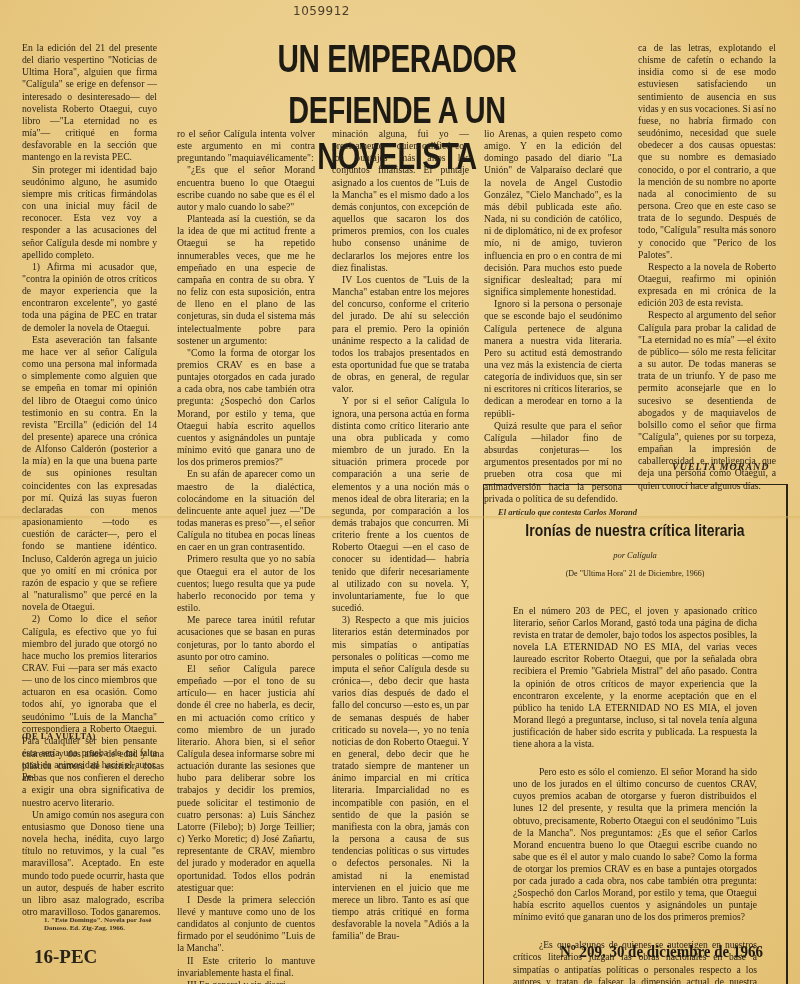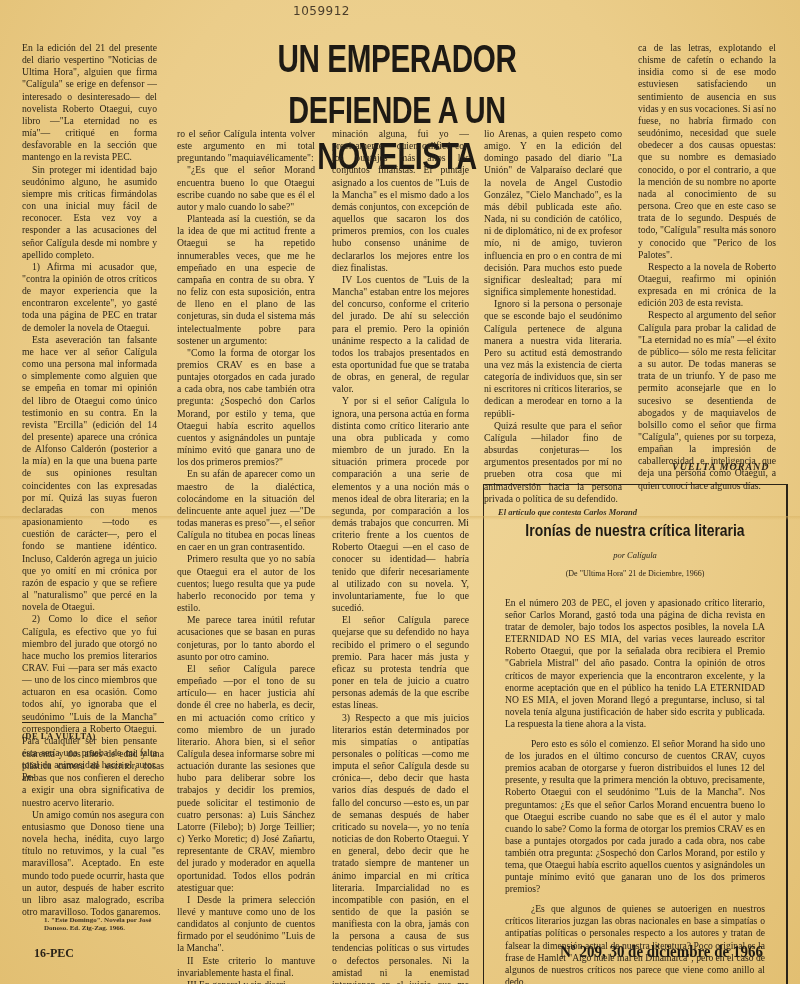--- a/index.html
+++ b/index.html
@@ -38,21 +38,21 @@
   .col5 { left:638px; top:42px; width:138px; }
   .divider { position:absolute; left:22px; width:142px; top:722px; border-top:1.6px solid #2a2318; }
   .vuelta { position:absolute; left:22px; top:731px; font-size:8.5px; font-weight:bold; letter-spacing:0.5px; }
   .col1b { left:22px; top:748px; width:142px; }
   .footnote {
     position:absolute; left:44px; top:916px; width:120px;
     font-size:7px; line-height:8px; font-weight:bold; color:#3a3020;
   }
   .folio {
     position:absolute; left:34px; top:946px;
-    font-weight:bold; font-size:12px; color:#2a2318;
+    font-weight:bold; font-size:19px; color:#2a2318;
     font-family:"Liberation Serif", serif;
   }
   .signature {
     position:absolute; left:672px; top:461px;
     font-style:italic; font-weight:bold; font-size:10px; letter-spacing:1px;
   }
   .boxed {
     position:absolute; left:483px; top:484px; width:305px; height:538px;
     border:1.5px solid #2a2318; border-right-width:2px; box-sizing:border-box;
   }
@@ -70,21 +70,21 @@
     font-size:8.5px; font-style:italic;
   }
   .box-source {
     position:absolute; left:0; right:0; top:84px; text-align:center;
     font-size:8px;
   }
   .box-body {
     position:absolute; left:13px; right:13px; top:104px;
     font-size:9.6px; line-height:12.1px; text-align:justify;
   }
-  .box-body p { margin:8px; text-indent:0; }
+  .box-body p { margin:16px; text-indent:0; }
   .box-body p + p { text-indent:26px; }
   .issue-line {
     position:absolute; left:560px; top:942px;
     font-weight:bold; font-size:17px; color:#1e1a14;
     transform:scaleX(0.88); transform-origin:left top;
   }
   .fold {
     position:absolute; left:0; right:0; top:516px; height:4px;
     background:linear-gradient(#d9b465, rgba(217,180,101,0));
     opacity:.6;
@@ -115,38 +115,37 @@
 
   <div class="col col1b">
     <p class="noindent">cuarenta y dos años de edad y una plástica carrera de escritor, cosas ambas que nos confieren el derecho a exigir una obra significativa de nuestro acervo literario.</p>
     <p>Un amigo común nos asegura con entusiasmo que Donoso tiene una novela hecha, inédita, cuyo largo título no retuvimos, y la cual "es maravillosa". Aceptado. En este mundo todo puede ocurrir, hasta que un autor, después de haber escrito un libro asaz malogrado, escriba otro maravilloso. Todos ganaremos.</p>
   </div>
 
   <div class="footnote">1. "Este Domingo". Novela por José Donoso. Ed. Zig-Zag. 1966.</div>
   <div class="folio">16-PEC</div>
 
   <div class="col col2">
-    <p class="noindent">ro el señor Calígula intenta volver este argumento en mi total preguntando "maquiavélicamente":</p>
+    <p class="noindent">ro el señor Calígula intenta volver este argumento en mi contra preguntando "maquiavélicamente":</p>
     <p>"¿Es que el señor Morand encuentra bueno lo que Otaegui escribe cuando no sabe que es él el autor y malo cuando lo sabe?"</p>
     <p>Planteada así la cuestión, se da la idea de que mi actitud frente a Otaegui se ha repetido innumerables veces, que me he empeñado en una especie de campaña en contra de su obra. Y no feliz con esta suposición, entra de lleno en el plano de las conjeturas, sin duda el sistema más intelectualmente pobre para sostener un argumento:</p>
     <p>"Como la forma de otorgar los premios CRAV es en base a puntajes otorgados en cada jurado a cada obra, nos cabe también otra pregunta: ¿Sospechó don Carlos Morand, por estilo y tema, que Otaegui había escrito aquellos cuentos y asignándoles un puntaje mínimo evitó que ganara uno de los dos primeros premios?"</p>
     <p>En su afán de aparecer como un maestro de la dialéctica, colocándome en la situación del delincuente ante aquel juez —"De todas maneras es preso"—, el señor Calígula no titubea en pocas líneas en caer en un gran contrasentido.</p>
     <p>Primero resulta que yo no sabía que Otaegui era el autor de los cuentos; luego resulta que ya pude haberlo reconocido por tema y estilo.</p>
     <p>Me parece tarea inútil refutar acusaciones que se basan en puras conjeturas, por lo tanto abordo el asunto por otro camino.</p>
     <p>El señor Calígula parece empeñado —por el tono de su artículo— en hacer justicia ahí donde él cree no haberla, es decir, en mi actuación como crítico y como miembro de un jurado literario. Ahora bien, si el señor Calígula desea informarse sobre mi actuación durante las sesiones que hubo para deliberar sobre los trabajos y decidir los premios, puede solicitar el testimonio de cuatro personas: a) Luis Sánchez Latorre (Filebo); b) Jorge Teillier; c) Yerko Moretic; d) José Zañartu, representante de CRAV, miembro del jurado y moderador en aquella oportunidad. Todos ellos podrán atestiguar que:</p>
     <p>I Desde la primera selección llevé y mantuve como uno de los candidatos al conjunto de cuentos firmado por el seudónimo "Luis de la Mancha".</p>
     <p>II Este criterio lo mantuve invariablemente hasta el final.</p>
     <p>III En general y sin discri-</p>
   </div>
 
   <div class="col col3">
     <p class="noindent">minación alguna, fui yo —precisamente— quien calificó con los puntajes más altos los conjuntos finalistas. El puntaje asignado a los cuentos de "Luis de la Mancha" es el mismo dado a los demás conjuntos, con excepción de aquellos que sacaron los dos primeros premios, con los cuales hubo consenso unánime de declararlos los mejores entre los diez finalistas.</p>
     <p>IV Los cuentos de "Luis de la Mancha" estaban entre los mejores del concurso, conforme el criterio del jurado. De ahí su selección para el premio. Pero la opinión unánime respecto a la calidad de todos los trabajos presentados en esta oportunidad fue que se trataba de obras, en general, de regular valor.</p>
     <p>Y por si el señor Calígula lo ignora, una persona actúa en forma distinta como crítico literario ante una obra publicada y como miembro de un jurado. En la situación primera procede por comparación a una serie de elementos y a una noción más o menos ideal de obra literaria; en la segunda, por comparación a los demás trabajos que concurren. Mi criterio frente a los cuentos de Roberto Otaegui —en el caso de conocer su identidad— habría tenido que diferir necesariamente al utilizado con su novela. Y, involuntariamente, fue lo que sucedió.</p>
-    <p>El señor Calígula parece quejarse que su defendido no haya recibido el primero o el segundo premio. Para hacer más justa y eficaz su protesta tendría que poner en tela de juicio a cuatro personas además de la que escribe estas líneas.</p>
     <p>3) Respecto a que mis juicios literarios están determinados por mis simpatías o antipatías personales o políticas —como me imputa el señor Calígula desde su crónica—, debo decir que hasta varios días después de dado el fallo del concurso —esto es, un par de semanas después de haber criticado su novela—, yo no tenía noticias de don Roberto Otaegui. Y en general, debo decir que he tratado siempre de mantener un ánimo imparcial en mi crítica literaria. Imparcialidad no es incompatible con pasión, en el sentido de que la pasión se manifiesta con la obra, jamás con la persona a causa de sus tendencias políticas o sus virtudes o defectos personales. Ni la amistad ni la enemistad intervienen en el juicio que me merece un libro. Tanto es así que tiempo atrás critiqué en forma desfavorable la novela "Adiós a la familia" de Brau-</p>
   </div>
 
   <div class="col col4">
     <p class="noindent">lio Arenas, a quien respeto como amigo. Y en la edición del domingo pasado del diario "La Unión" de Valparaíso declaré que la novela de Angel Custodio González, "Cielo Manchado", es la más débil publicada este año. Nada, ni su condición de católico, ni de diplomático, ni de ex profesor mío, ni de amigo, tuvieron influencia en pro o en contra de mi decisión. Para muchos esto puede significar deslealtad; para mí significa simplemente honestidad.</p>
     <p>Ignoro si la persona o personaje que se esconde bajo el seudónimo Calígula pertenece de alguna manera a nuestra vida literaria. Pero su actitud está demostrando una vez más la existencia de cierta categoría de individuos que, sin ser ni escritores ni críticos literarios, se dedican a merodear en torno a la repúbli-</p>
     <p>Quizá resulte que para el señor Calígula —hilador fino de absurdas conjeturas— los argumentos presentados por mí no prueben otra cosa que mi animadversión hacia la persona privada o política de su defendido.</p>
   </div>
 
   <div class="col col5">

